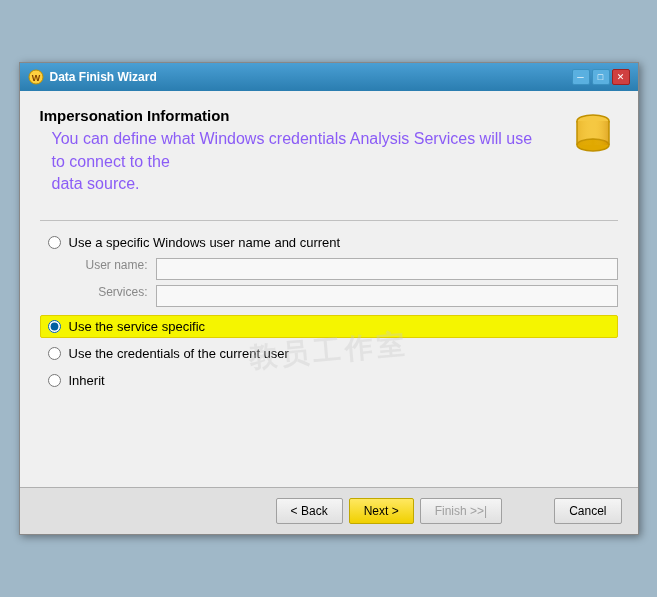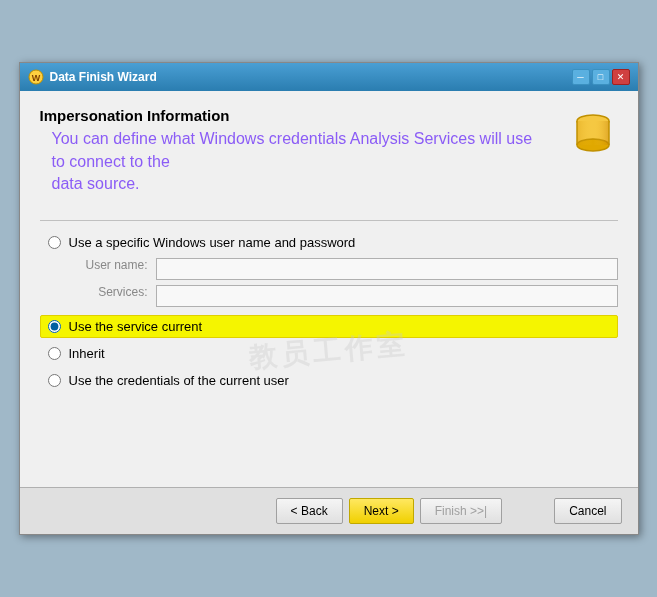--- a/index.html
+++ b/index.html
@@ -230,47 +230,47 @@
       </svg>
     </div>
 
     <hr class="separator">
 
     <div class="wm-container relative-container" style="min-height:240px;">
       <div class="wm-text">教员工作室</div>
 
       <div class="radio-option">
         <input type="radio" class="radio-input" name="impersonation" id="opt_windows" style="">
-        <label for="opt_windows">Use a specific Windows user name and password</label>
+        <label for="opt_windows">Use a specific Windows user name and current</label>
       </div>
 
       <div class="indented-fields">
         <div class="field-row">
           <label class="field-label">User name:</label>
           <input type="text" class="field-input" disabled="" style="">
         </div>
         <div class="field-row">
           <label class="field-label">Services:</label>
           <input type="password" class="field-input" disabled="" style="">
         </div>
       </div>
 
       <div class="radio-option selected">
         <input type="radio" class="radio-input" name="impersonation" id="opt_service" checked="" style="">
-        <label for="opt_service">Use the service current</label>
+        <label for="opt_service">Use the service specific</label>
+      </div>
+
+      <div class="radio-option">
+        <input type="radio" class="radio-input" name="impersonation" id="opt_current" style="">
+        <label for="opt_current">Use the credentials of the current user</label>
       </div>
 
       <div class="radio-option">
         <input type="radio" class="radio-input" name="impersonation" id="opt_inherit" style="">
         <label for="opt_inherit">Inherit</label>
-      </div>
-
-      <div class="radio-option">
-        <input type="radio" class="radio-input" name="impersonation" id="opt_current" style="">
-        <label for="opt_current">Use the credentials of the current user</label>
       </div>
 
     </div>
   </div>
 
   <div class="bottom-bar">
     <button class="btn">&lt; Back</button>
     <button class="btn btn-next">Next &gt;</button>
     <button class="btn btn-disabled" disabled="">Finish &gt;&gt;|</button>
     <button class="btn btn-cancel">Cancel</button>

